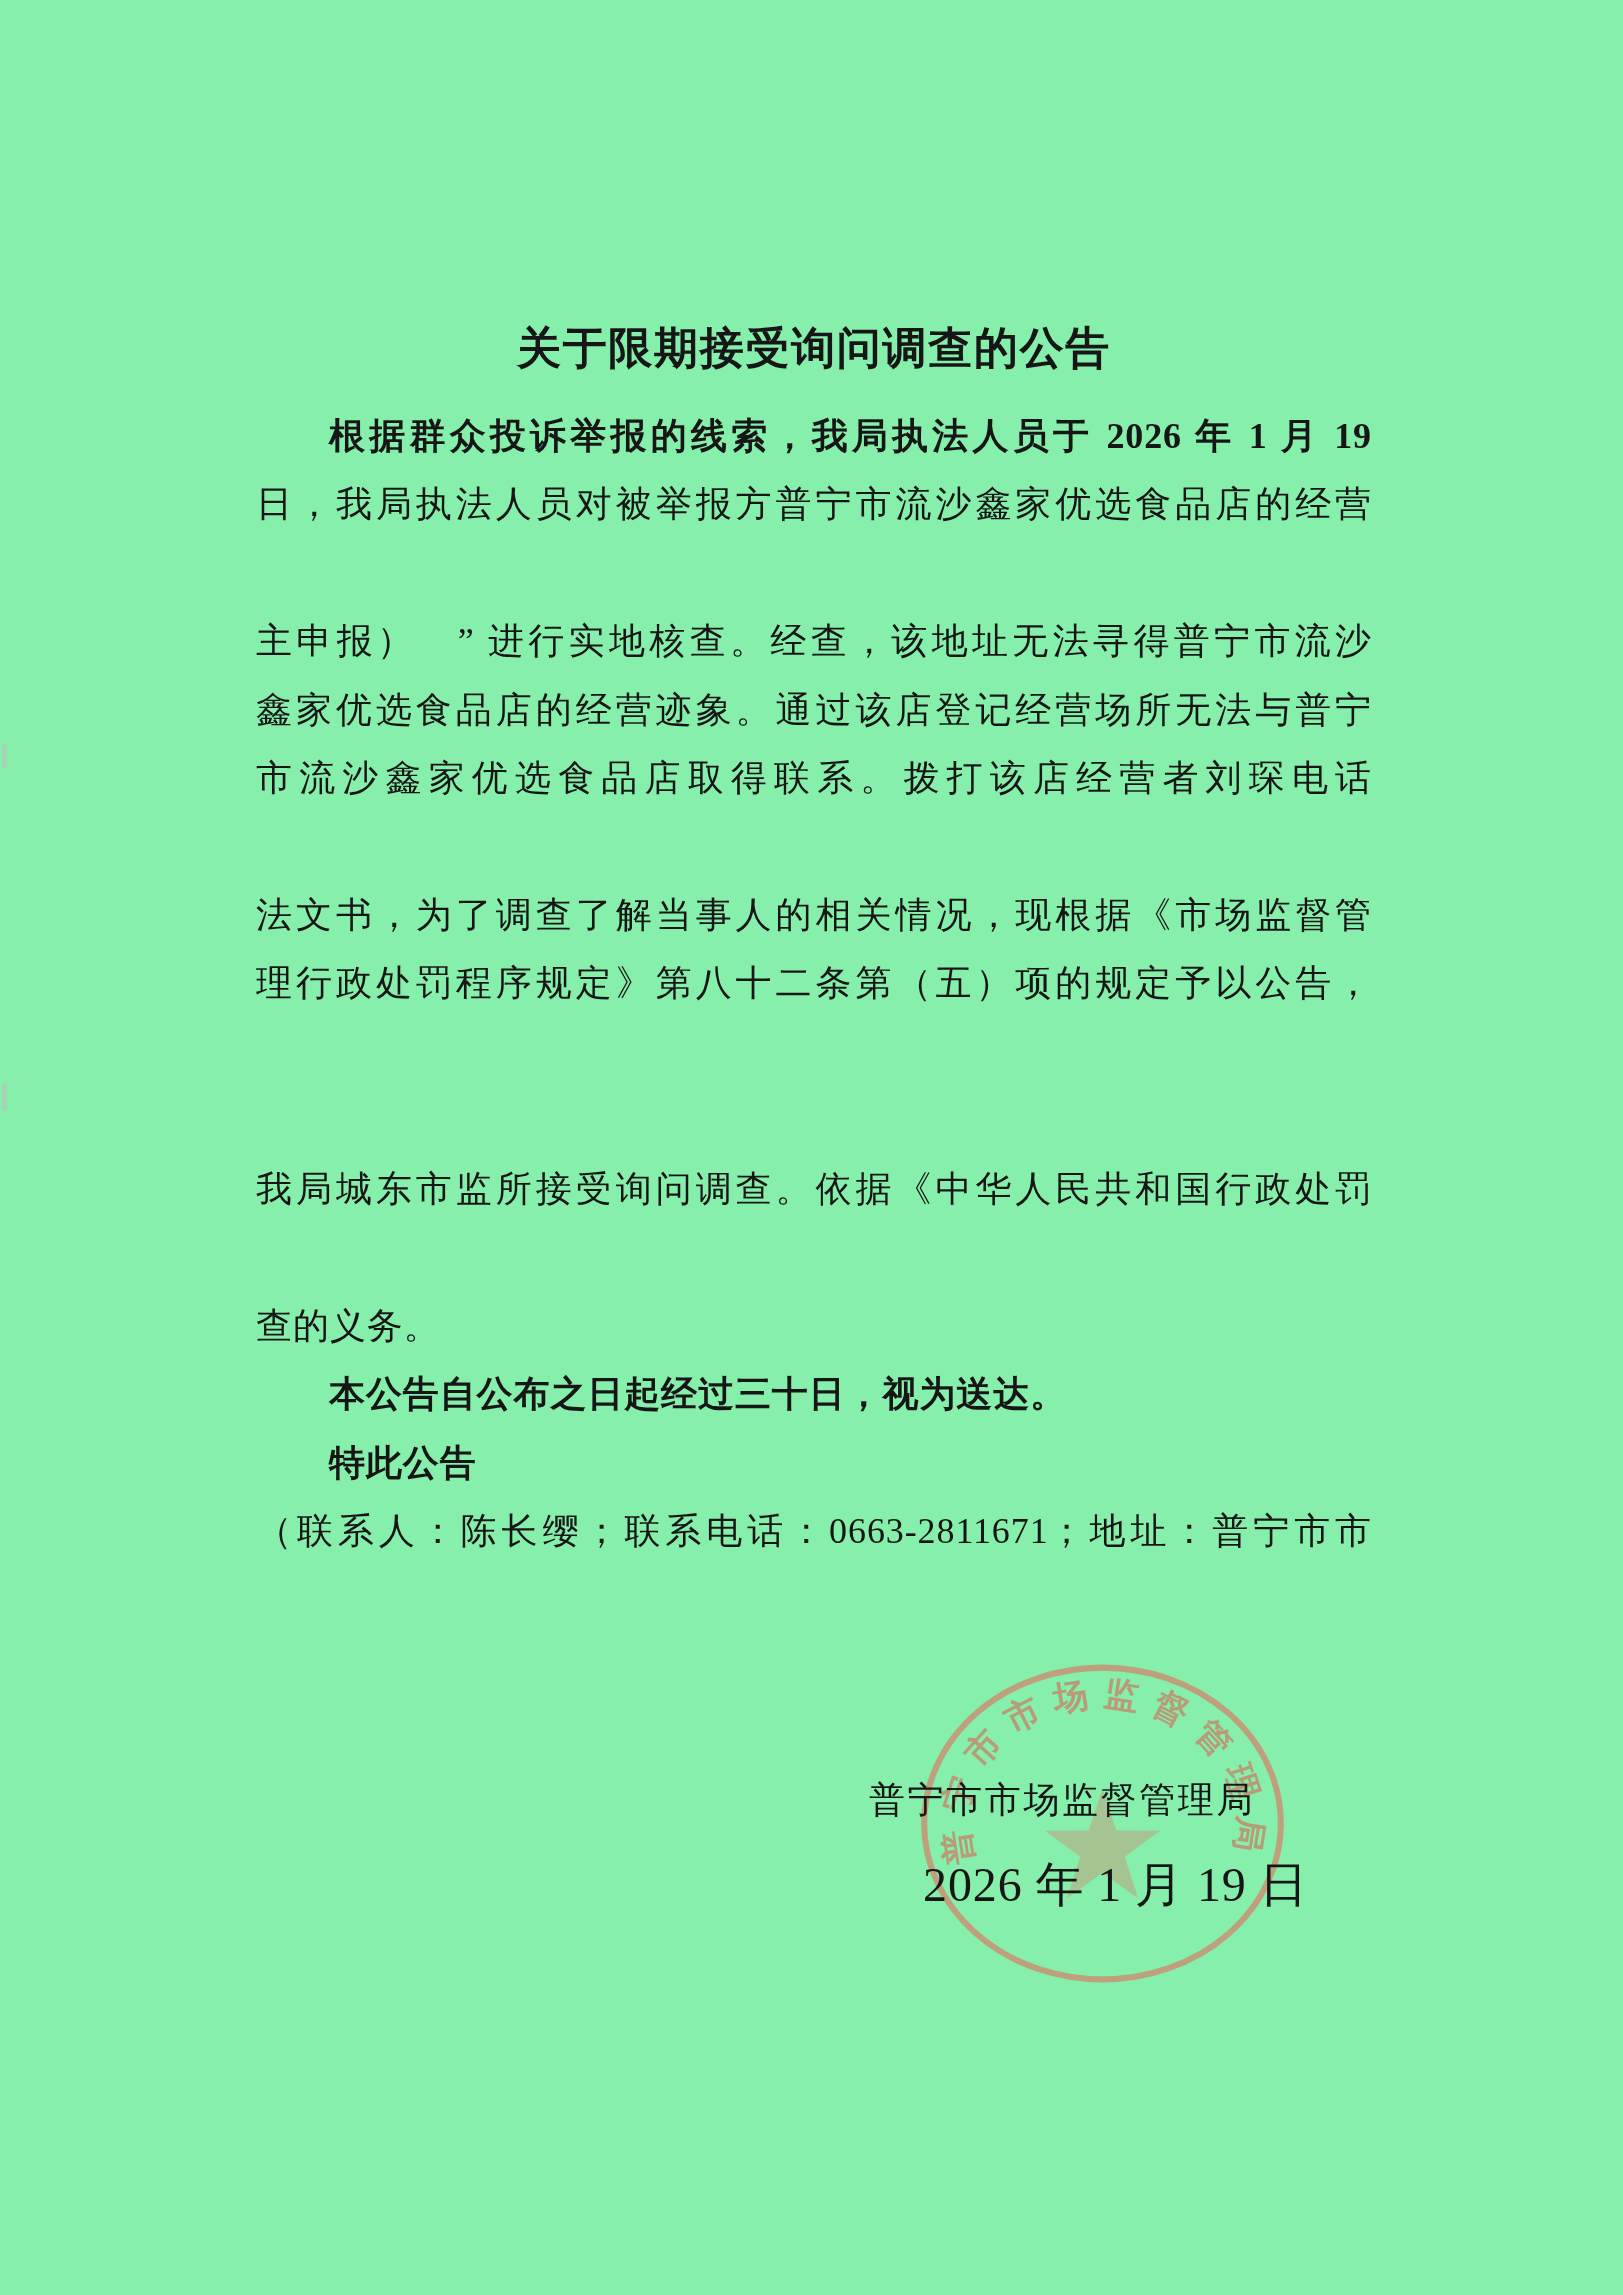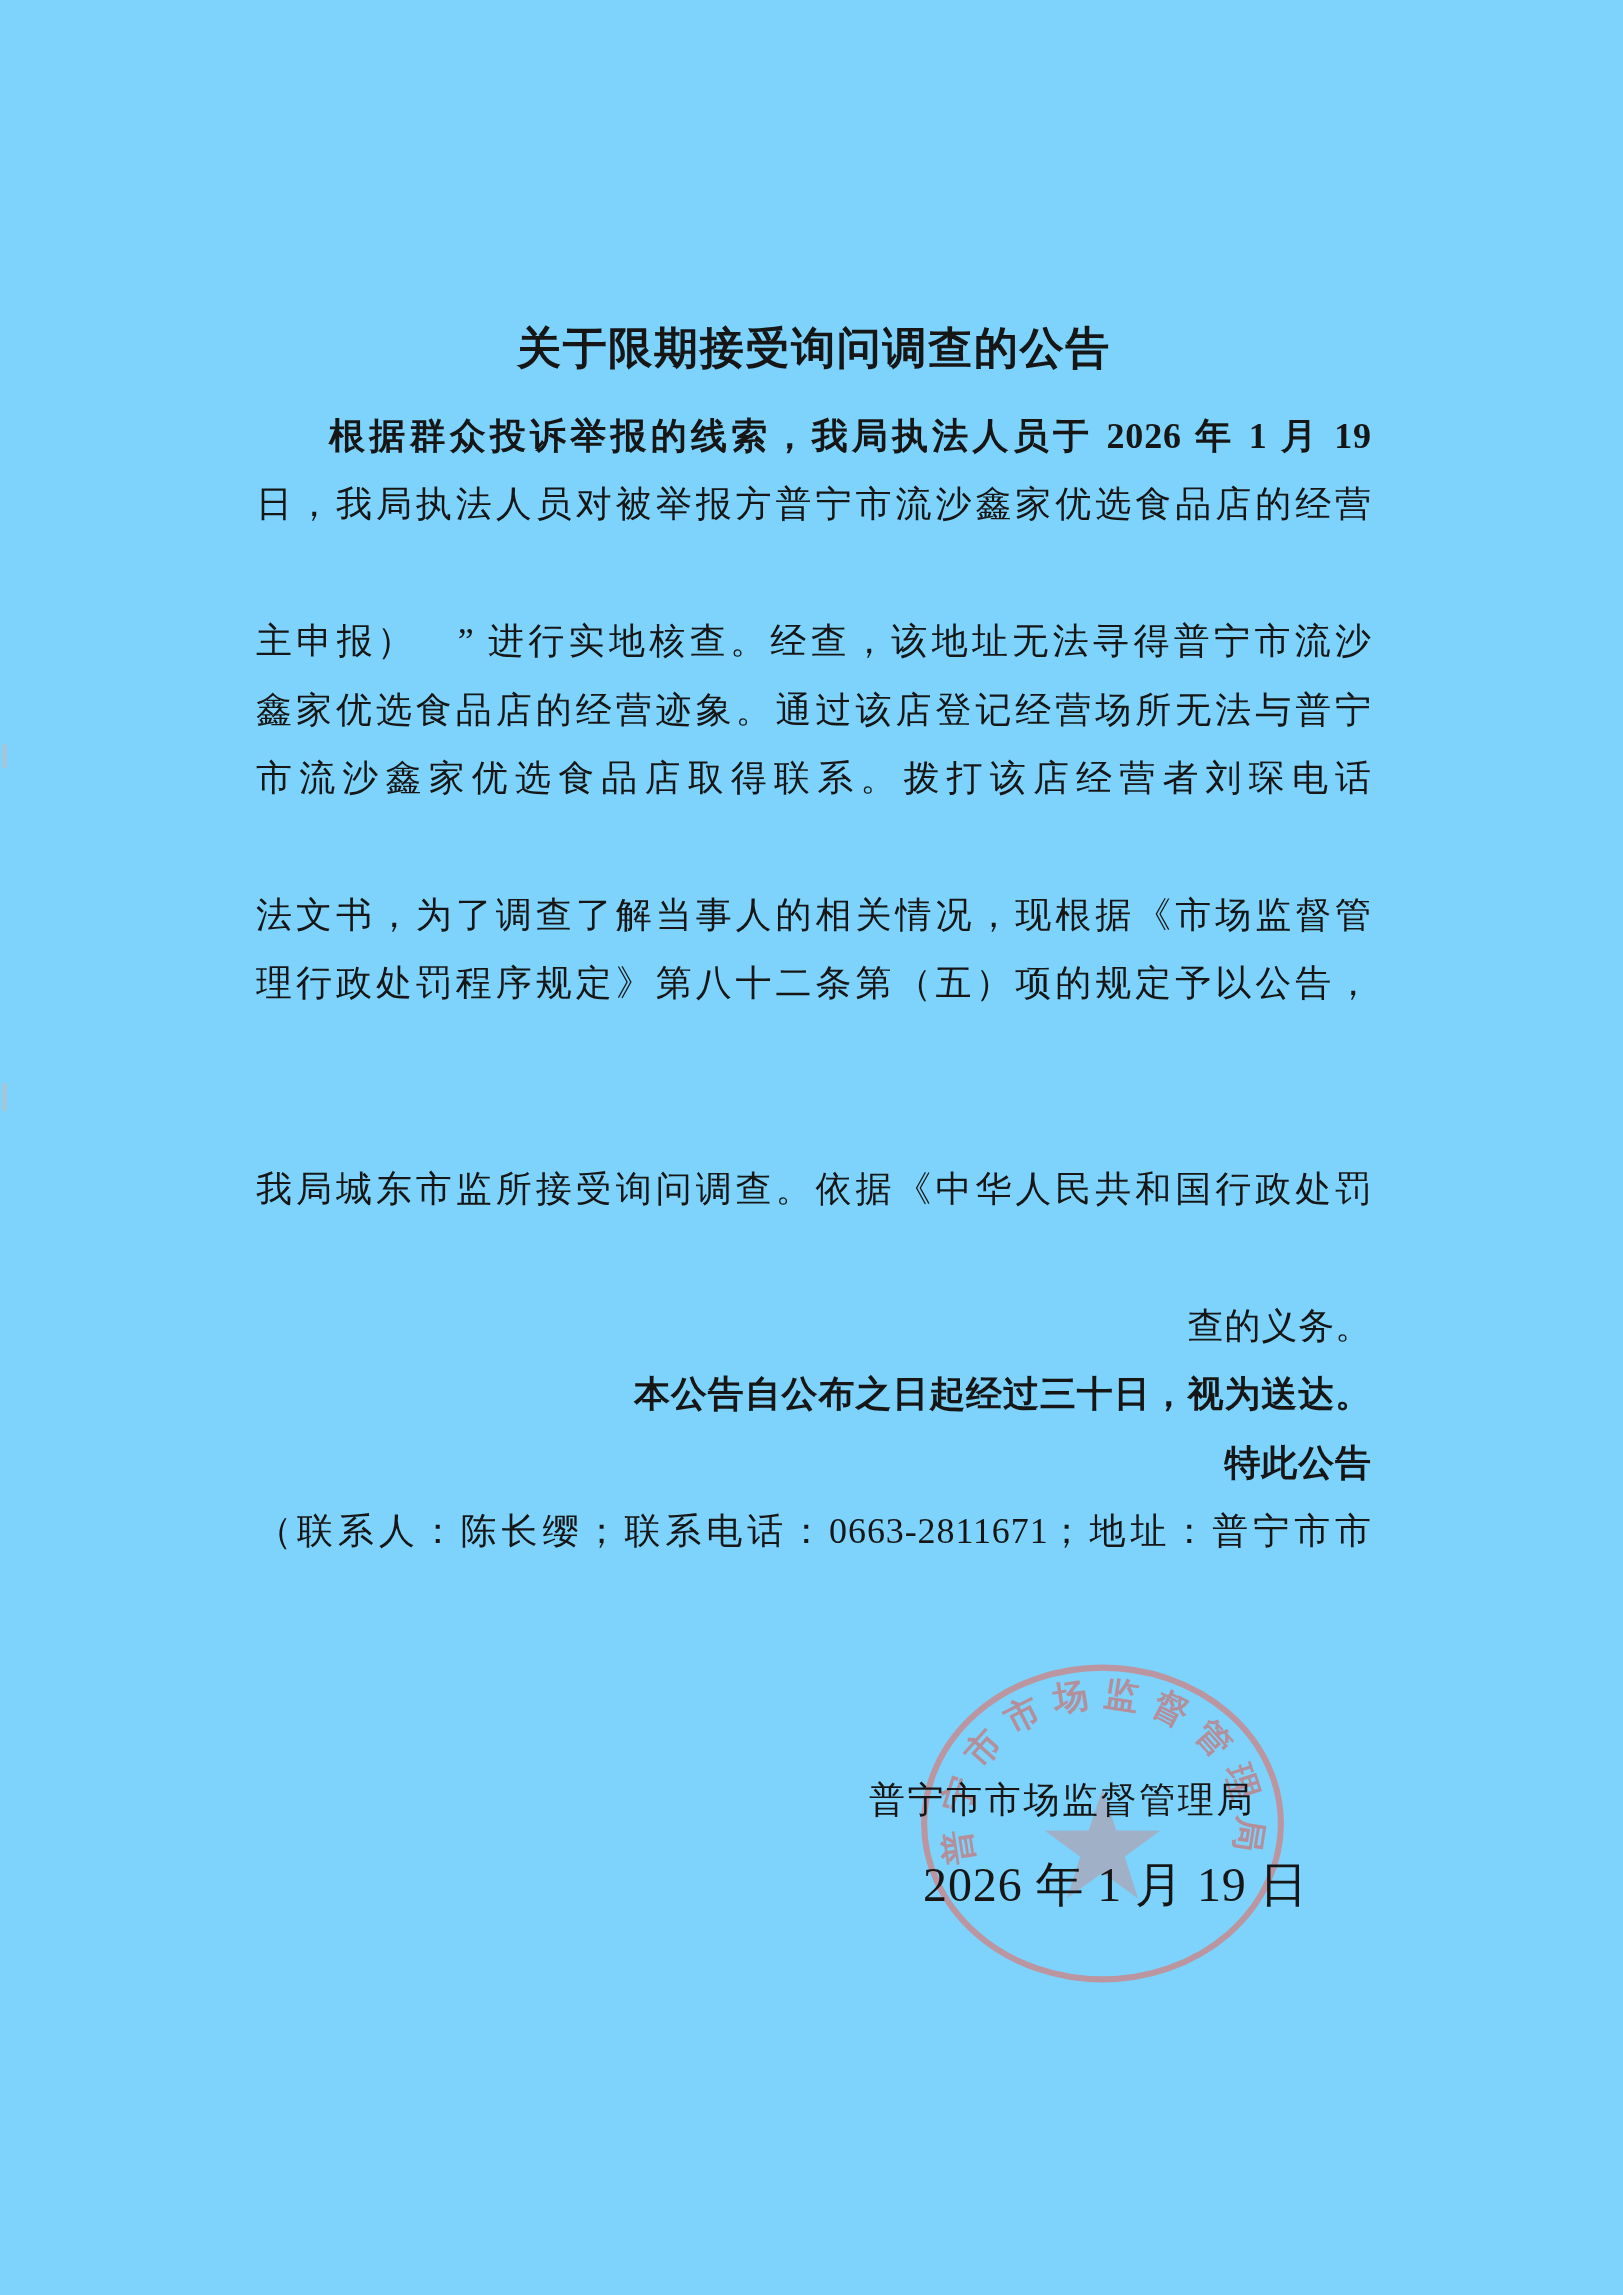--- a/index.html
+++ b/index.html
@@ -1,39 +1,38 @@
 <!DOCTYPE html>
 <html style="font-size:14px"><head>
 <meta charset="utf-8">
 <style>
   html,body{margin:0;padding:0;background:#e9e9e9;}
   .page{
     position:relative;
     width:1624px;height:2295px;
-    background:#7dd3fc;
+    background:#86efac;
     overflow:hidden;
     font-family:"Liberation Serif","DejaVu Serif",serif;
     color:#161616;
   }
   .doc-title{
     position:absolute;
     top:319px;left:256px;width:1116px;
     text-align:center;
     font-size:44px;
     font-weight:bold;
     letter-spacing:1.7px;
     font-family:"Liberation Serif","DejaVu Serif",serif;
   }
   .line{
     position:absolute;
     left:256px;width:1116px;height:68px;
     font-size:36px;
     line-height:50px;
     letter-spacing:0.9px;
-    text-align:right;
   }
   .line.st{
     text-align:justify;
     text-align-last:justify;
     text-justify:distribute;
   }
   .line.in{
     padding-left:73px;
     width:1043px;
     font-weight:bold;

